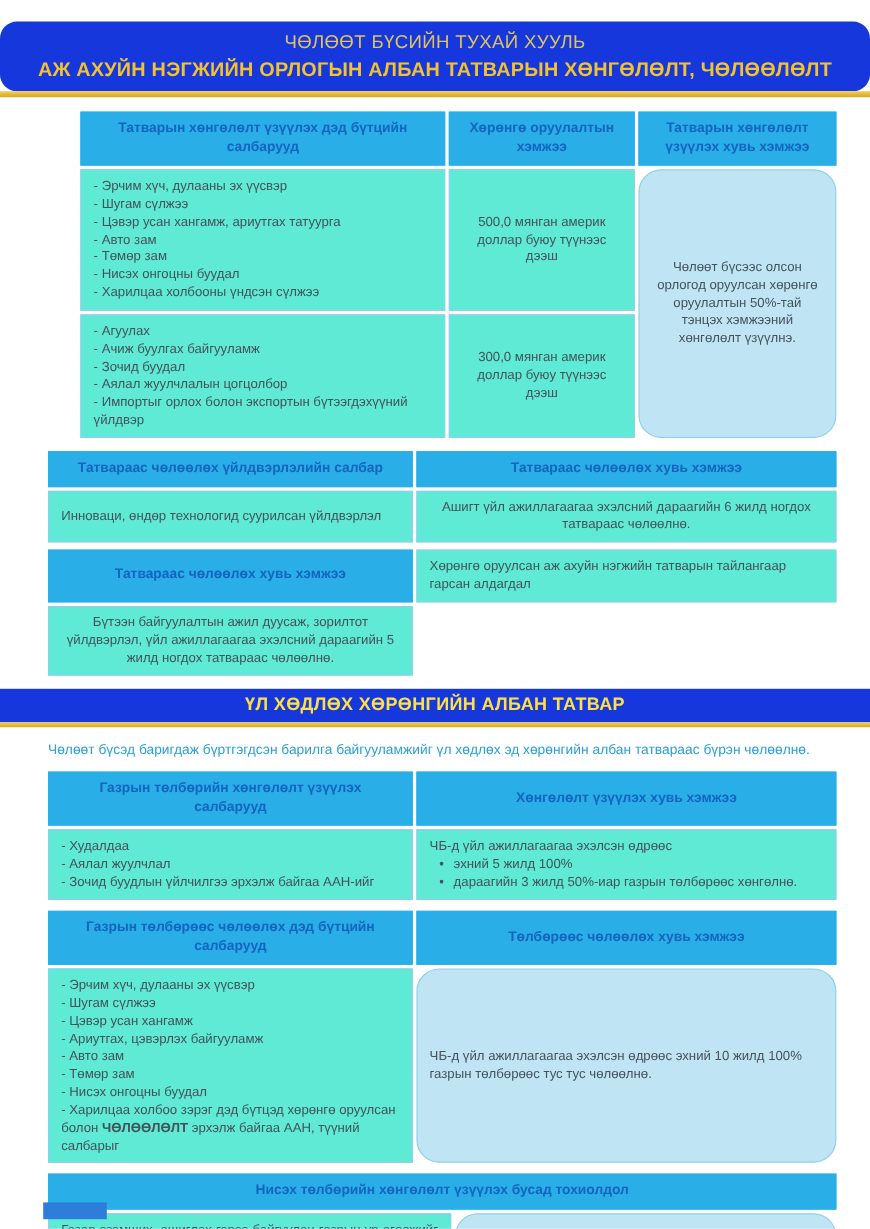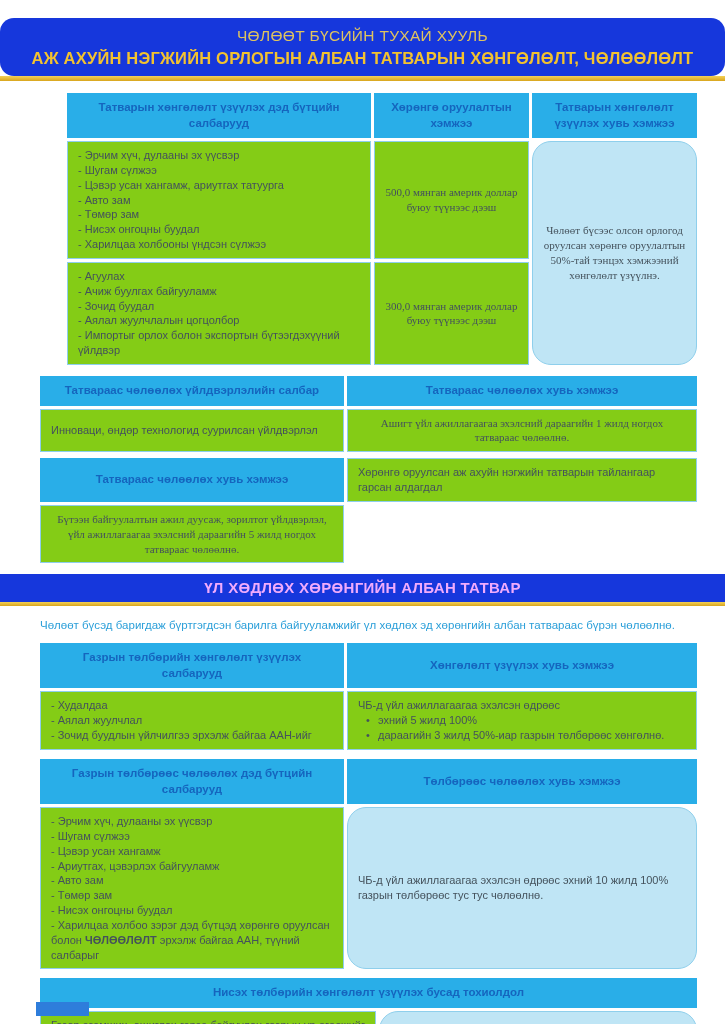--- a/index.html
+++ b/index.html
@@ -34,21 +34,21 @@
     letter-spacing: .2px;
   }
   .gold-strip { height: 5px; background: linear-gradient(#f3d057, #d9a51d); }
 
   
   .content { margin: 12px 28px 0 40px; }
 
   .tbl { display: grid; gap: 3px; margin-bottom: 11px; }
   .cell {
     border: 1px solid #8ecfec;
-    background: #84cc16;
+    background: #5eead4;
     padding: 6px 10px;
     font-size: 11px;
     line-height: 1.35;
     display: flex;
     flex-direction: column;
     justify-content: center;
   }
   .cell.accent { background: #bfe5f5; border-radius: 19px; }
   .hcell {
     background: #29aee8;
@@ -56,42 +56,42 @@
     color: #1565be;
     font-weight: bold;
     font-size: 11.5px;
     line-height: 1.35;
     text-align: center;
     padding: 6px 12px;
     display: flex;
     flex-direction: column;
     justify-content: center;
   }
-  .center { text-align: center; font-family: Liberation Serif, serif; }
+  .center { text-align: center; }
   .justify { text-align: justify; }
   .sector-item { margin: 0; }
 
   .t1 { grid-template-columns: 304px 155px 1fr; padding-left: 27px; }
   .t2col { grid-template-columns: 304px 1fr; }
   .t6 { grid-template-columns: 336px 1fr; }
   .t6 .full { grid-column: 1 / 3; }
   .benefit-span { grid-column: 3; grid-row: 2 / 4; }
 
   .bullet-row { display: flex; }
   .bullet-marker { width: 20px; flex: 0 0 20px; text-align: center; }
 
   
   .section-band {
     margin-top: 11px;
     background: #1637dc;
     text-align: center;
     padding: 5px 10px 6px;
   }
   .section-band .title {
-    color: #f0abfc;
+    color: #fde047;
     font-size: 15px;
     font-weight: bold;
     letter-spacing: .3px;
   }
   .section-intro {
     color: #2b9fd9;
     font-size: 11.5px;
     text-align: left;
     margin: 13px 28px 12px 40px;
   }
@@ -140,21 +140,21 @@
       <div class="sector-item">- Аялал жуулчлалын цогцолбор</div>
       <div class="sector-item">- Импортыг орлох болон экспортын бүтээгдэхүүний үйлдвэр</div>
     </div>
     <div class="cell center">300,0 мянган америк доллар буюу түүнээс дээш</div>
   </div>
 
   <div class="tbl t2col" style="margin-bottom:6px;">
     <div class="hcell">Татвараас чөлөөлөх үйлдвэрлэлийн салбар</div>
     <div class="hcell">Татвараас чөлөөлөх хувь хэмжээ</div>
     <div class="cell">Инноваци, өндөр технологид суурилсан үйлдвэрлэл</div>
-    <div class="cell center">Ашигт үйл ажиллагаагаа эхэлсний дараагийн 1 жилд ногдох татвараас чөлөөлнө.</div>
+    <div class="cell center">Ашигт үйл ажиллагаагаа эхэлсний дараагийн 6 жилд ногдох татвараас чөлөөлнө.</div>
   </div>
 
   <div class="tbl t2col">
     <div class="hcell">Татвараас чөлөөлөх хувь хэмжээ</div>
     <div class="cell">Хөрөнгө оруулсан аж ахуйн нэгжийн татварын тайлангаар гарсан алдагдал</div>
     <div class="cell center">Бүтээн байгуулалтын ажил дуусаж, зорилтот үйлдвэрлэл, үйл ажиллагаагаа эхэлсний дараагийн 5 жилд ногдох татвараас чөлөөлнө.</div>
   </div>
 
 </div>
 

